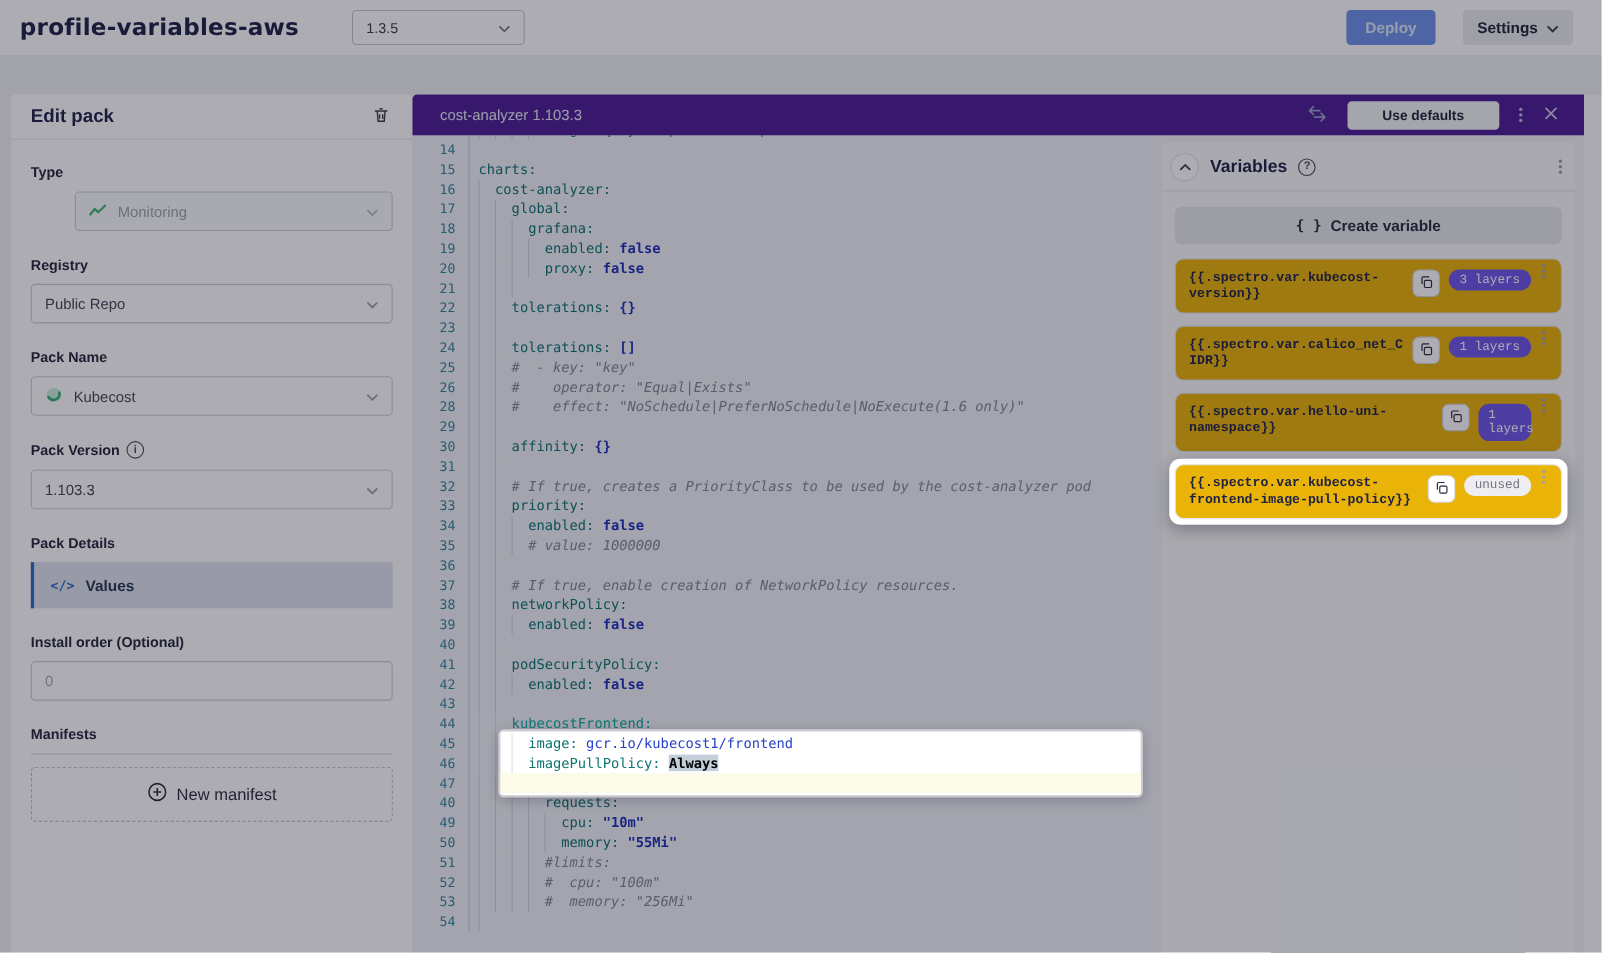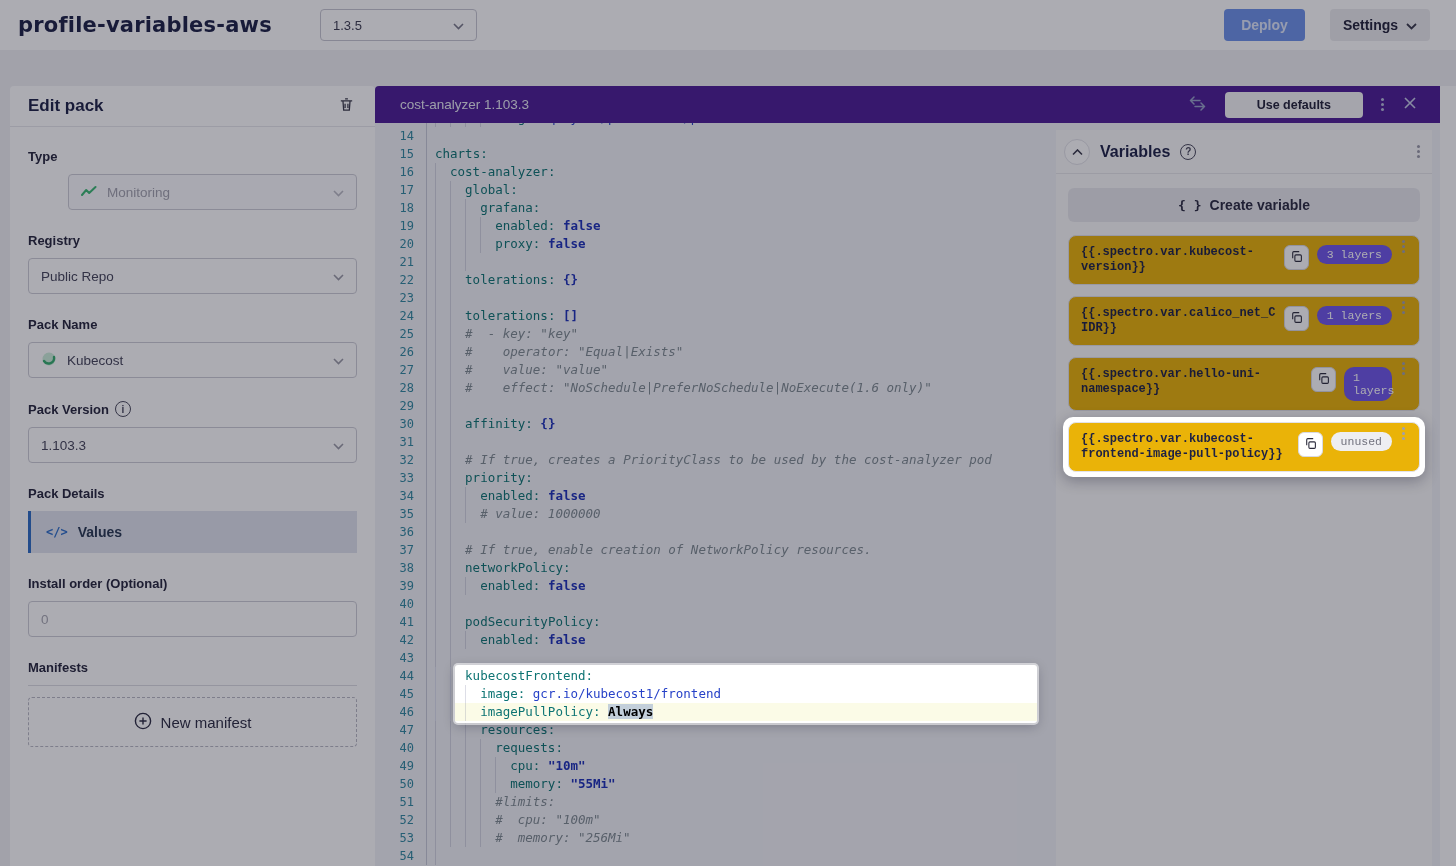--- a/index.html
+++ b/index.html
@@ -299,24 +299,20 @@
         </div>
         <div class="code-line">
           <span class="gutter">25</span>
           <span class="line-content"><span class="ind"></span><span class="ind"></span><span class="tok-c">#  - key: "key"</span></span>
         </div>
         <div class="code-line">
           <span class="gutter">26</span>
           <span class="line-content"><span class="ind"></span><span class="ind"></span><span class="tok-c">#    operator: "Equal|Exists"</span></span>
         </div>
         <div class="code-line">
-          <span class="gutter">27</span>
-          <span class="line-content"><span class="ind"></span><span class="ind"></span><span class="tok-c">#    value: "value"</span></span>
-        </div>
-        <div class="code-line">
           <span class="gutter">28</span>
           <span class="line-content"><span class="ind"></span><span class="ind"></span><span class="tok-c">#    effect: "NoSchedule|PreferNoSchedule|NoExecute(1.6 only)"</span></span>
         </div>
         <div class="code-line">
           <span class="gutter">29</span>
           <span class="line-content"><span class="ind"></span><span class="ind"></span></span>
         </div>
         <div class="code-line">
           <span class="gutter">30</span>
           <span class="line-content"><span class="ind"></span><span class="ind"></span><span class="tok-k">affinity:</span><span class="tok-p"> </span><span class="tok-b">{}</span></span>

